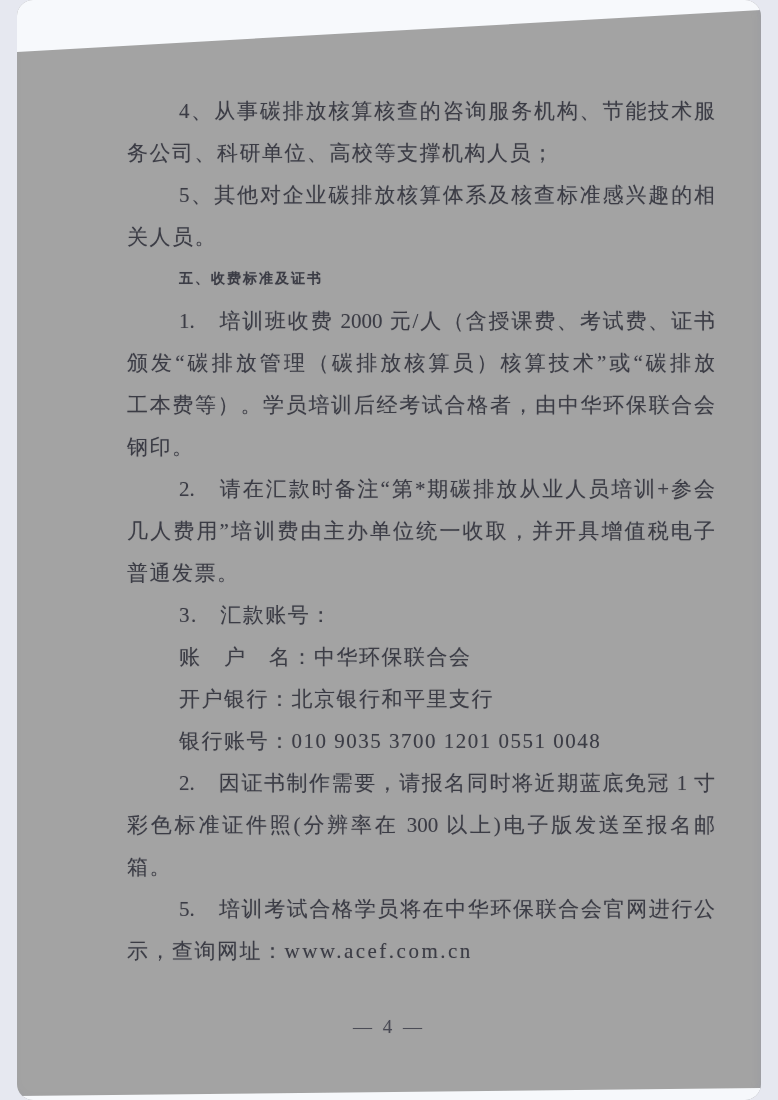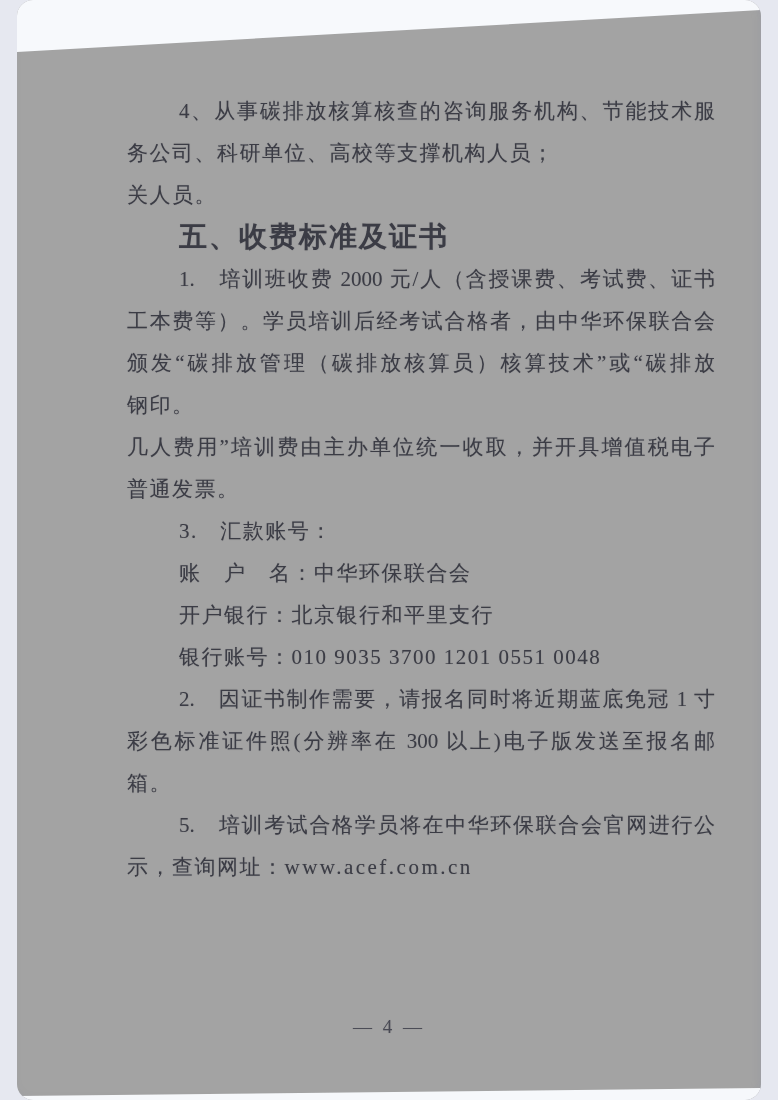--- a/index.html
+++ b/index.html
@@ -55,21 +55,21 @@
   }
   .jst {
     letter-spacing: normal;
     text-align: justify;
     text-align-last: justify;
     text-justify: inter-character;
   }
   .ind { padding-left: 52px; }
   .bold {
     font-weight: bold;
-    font-size: 28px;
+    font-size: 14px;
     letter-spacing: 2px;
   }
   .url {
     text-underline-offset: 5px;
     letter-spacing: 2.5px;
   }
   .footer {
     position: absolute;
     left: 0; right: 0;
     top: 1016px;
@@ -80,26 +80,28 @@
     text-shadow: 0 0 1px rgba(59,60,69,0.25);
   }
 </style>
 </head>
 <body>
 
 <div class="page">
   <div class="textblock">
     <div class="ln ind jst">4、从事碳排放核算核查的咨询服务机构、节能技术服</div>
     <div class="ln">务公司、科研单位、高校等支撑机构人员；</div>
+    <div class="ln ind jst">5、其他对企业碳排放核算体系及核查标准感兴趣的相</div>
     <div class="ln">关人员。</div>
     <div class="ln ind bold">五、收费标准及证书</div>
     <div class="ln ind jst">1.　培训班收费 2000 元/人（含授课费、考试费、证书</div>
+    <div class="ln jst">颁发“碳排放管理（碳排放核算员）核算技术”或“碳排放</div>
     <div class="ln jst">工本费等）。学员培训后经考试合格者，由中华环保联合会</div>
-    <div class="ln jst">颁发“碳排放管理（碳排放核算员）核算技术”或“碳排放</div>
     <div class="ln">钢印。</div>
+    <div class="ln ind jst">2.　请在汇款时备注“第*期碳排放从业人员培训+参会</div>
     <div class="ln jst">几人费用”培训费由主办单位统一收取，并开具增值税电子</div>
     <div class="ln">普通发票。</div>
     <div class="ln ind">3.　汇款账号：</div>
     <div class="ln ind">账　户　名：中华环保联合会</div>
     <div class="ln ind">开户银行：北京银行和平里支行</div>
     <div class="ln ind">银行账号：010 9035 3700 1201 0551 0048</div>
     <div class="ln ind jst">2.　因证书制作需要，请报名同时将近期蓝底免冠 1 寸</div>
     <div class="ln jst">彩色标准证件照(分辨率在 300 以上)电子版发送至报名邮</div>
     <div class="ln">箱。</div>
     <div class="ln ind jst">5.　培训考试合格学员将在中华环保联合会官网进行公</div>

